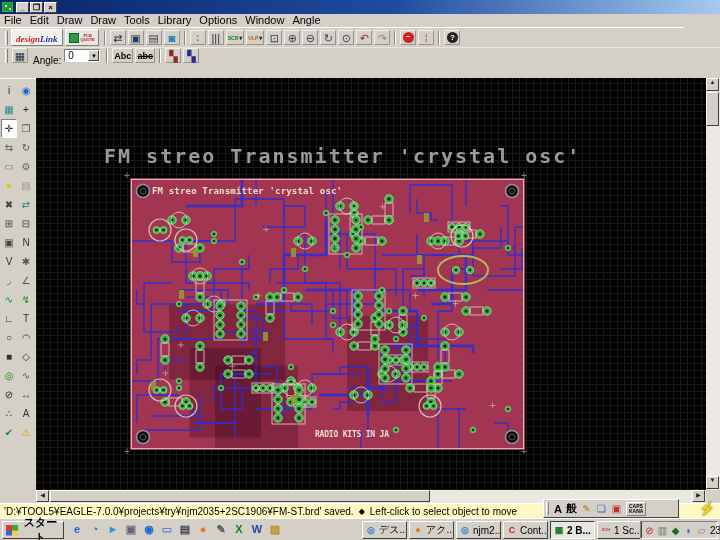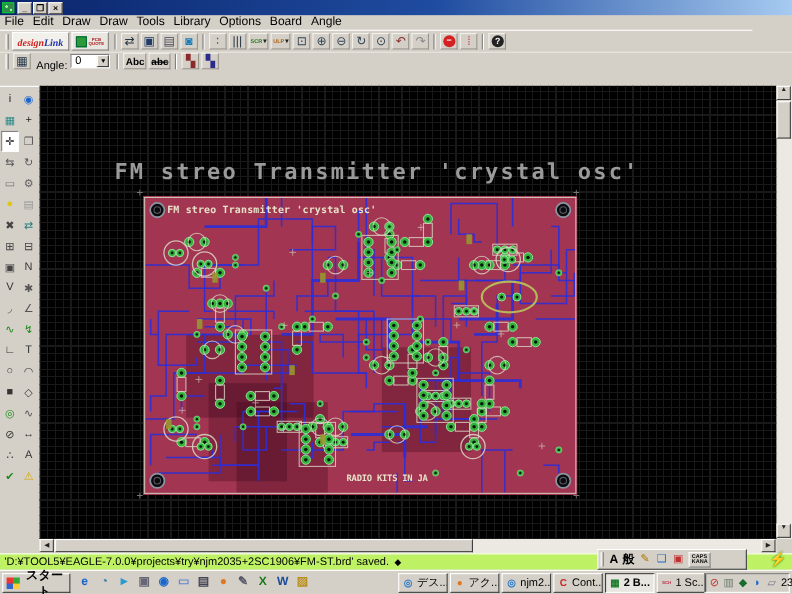--- a/index.html
+++ b/index.html
@@ -72,21 +72,21 @@
   .cross{position:absolute;color:#777;font-size:10px;font-family:"DejaVu Sans Mono",monospace;}
   #board{position:absolute;left:94px;top:100px;}
   
   .vscroll{position:absolute;left:706px;top:78px;width:14px;height:412px;background:#ece9e2;}
   .hscroll{position:absolute;left:36px;top:490px;width:670px;height:13px;background:#ece9e2;}
   .sbtn{position:absolute;background:#d4d0c8;border:1px solid;border-color:#fff #404040 #404040 #fff;
     font-size:6px;text-align:center;color:#222;}
   .sthumb{position:absolute;background:#d4d0c8;border:1px solid;border-color:#fff #404040 #404040 #fff;}
   .scorner{position:absolute;left:706px;top:490px;width:14px;height:13px;background:#d4d0c8;}
   
-  .statusbar{position:absolute;left:0;top:503px;width:720px;height:15px;background:#bef264;
+  .statusbar{position:absolute;left:0;top:503px;width:720px;height:15px;background:#fef9c3;
     border-top:1px solid #fff;font-size:10px;display:flex;align-items:center;padding-left:4px;white-space:nowrap;overflow:hidden;}
   .bullet{margin:0 5px;font-size:8px;}
   .imebar{position:absolute;left:543px;top:499px;width:136px;height:19px;background:#d4d0c8;
     border:1px solid;border-color:#fff #404040 #404040 #fff;display:flex;align-items:center;padding:0 2px;z-index:5;}
   .imegrip{width:3px;height:13px;border-left:1px solid #fff;border-right:1px solid #888;margin-right:3px;}
   .imemode{font-size:11px;font-weight:bold;margin:0 2px;}
   .imeic{width:13px;height:13px;font-size:10px;line-height:13px;text-align:center;margin:0 1px;}
   .capskana{display:flex;flex-direction:column;font-size:5px;line-height:5px;font-weight:bold;
     border:1px solid;border-color:#fff #808080 #808080 #fff;padding:1px 2px;margin-left:2px;}
   .lightning{position:absolute;left:699px;top:501px;font-size:13px;color:#3c3;z-index:5;text-shadow:0 0 2px #070;}
@@ -125,21 +125,21 @@
   </div>
 
   <div class="menubar">
       <div class="menu-item">File</div>
       <div class="menu-item">Edit</div>
       <div class="menu-item">Draw</div>
       <div class="menu-item">Draw</div>
       <div class="menu-item">Tools</div>
       <div class="menu-item">Library</div>
       <div class="menu-item">Options</div>
-      <div class="menu-item">Board</div>
+      <div class="menu-item">Window</div>
       <div class="menu-item">Angle</div>
     </div>
 
   <div class="toolbar1">
     <div class="grip"></div>
     <button class="dlink"><span class="dl1">design</span><span class="dl2">Link</span></button>
     <button class="pcbq">
       <span class="pq-ic"></span>
       <span class="pq-t">
           <span>PCB</span>
@@ -817,20 +817,21 @@
   <div class="hscroll">
     <div class="sbtn" style="left:0;top:0;width:13px;height:12px">◀</div>
     <div class="sthumb" style="left:14px;top:0;width:380px;height:12px"></div>
     <div class="sbtn" style="left:656px;top:0;width:13px;height:12px">▶</div>
   </div>
   <div class="scorner"></div>
 
   <div class="statusbar">
     <span>'D:¥TOOL5¥EAGLE-7.0.0¥projects¥try¥njm2035+2SC1906¥FM-ST.brd' saved.</span>
     <span class="bullet">◆</span>
+    <span>Left-click to select object to move</span>
   </div>
 
   <div class="imebar">
     <div class="imegrip"></div>
     <span class="imemode">A</span>
     <span class="imemode">般</span>
     <span style="display:flex">
         <span class="imeic" style="color: rgb(176, 120, 0);">✎</span>
         <span class="imeic" style="color: rgb(42, 108, 200);">❏</span>
         <span class="imeic" style="color: rgb(192, 48, 48);">▣</span>

